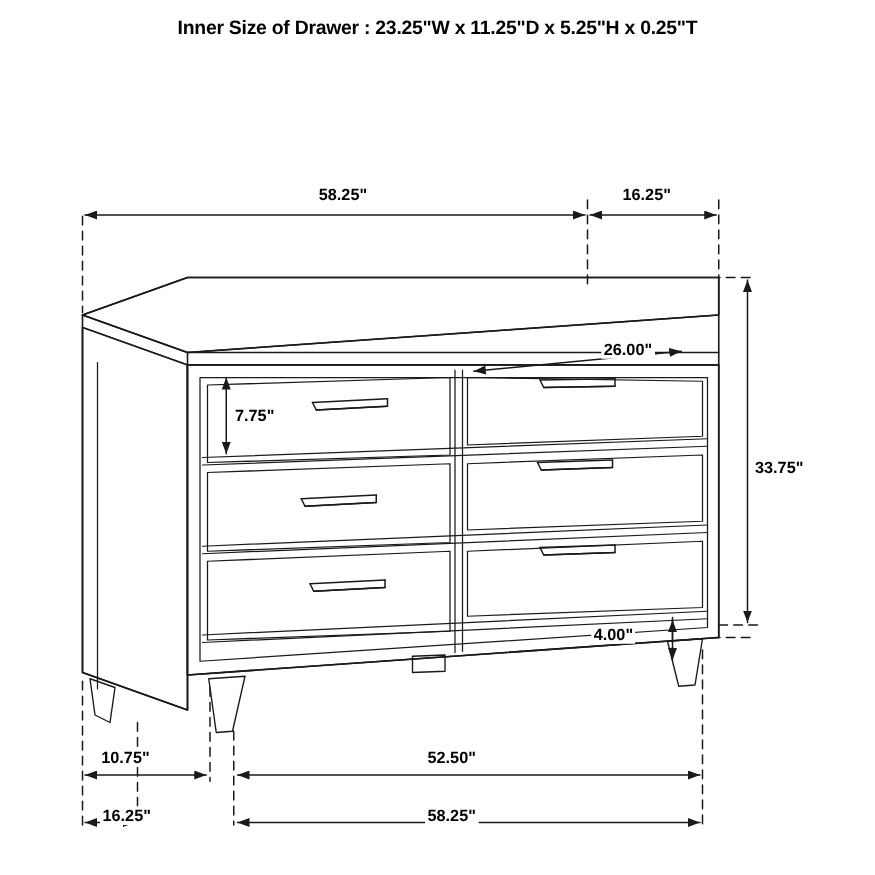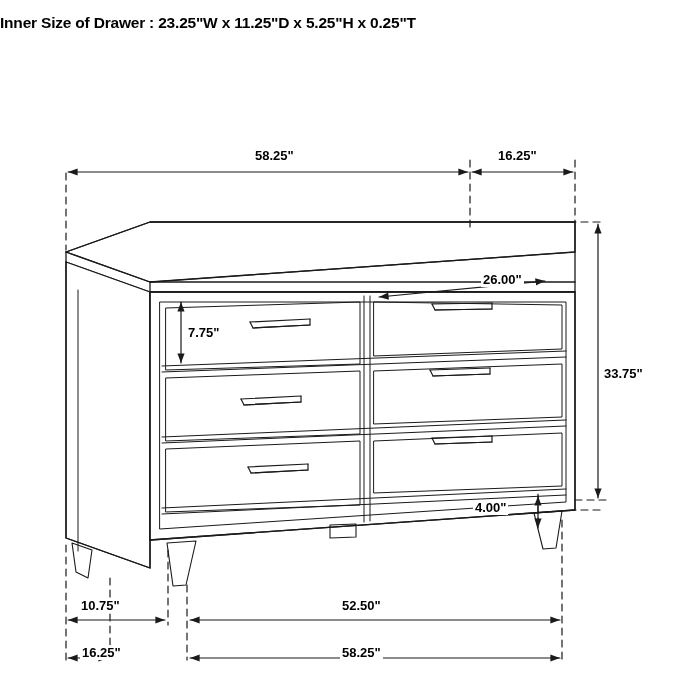--- a/index.html
+++ b/index.html
@@ -13,20 +13,21 @@
     height: 700px;
     background: #ffffff;
     font-family: "Liberation Sans", sans-serif;
     overflow: hidden;
   }
   #title {
     position: absolute;
     top: 14px;
     left: 0;
     width: 700px;
+    text-align: center;
     font-size: 15.5px;
     font-weight: bold;
     color: #000000;
     letter-spacing: -0.2px;
   }
   #canvas {
     position: absolute;
     top: 0;
     left: 0;
   }

